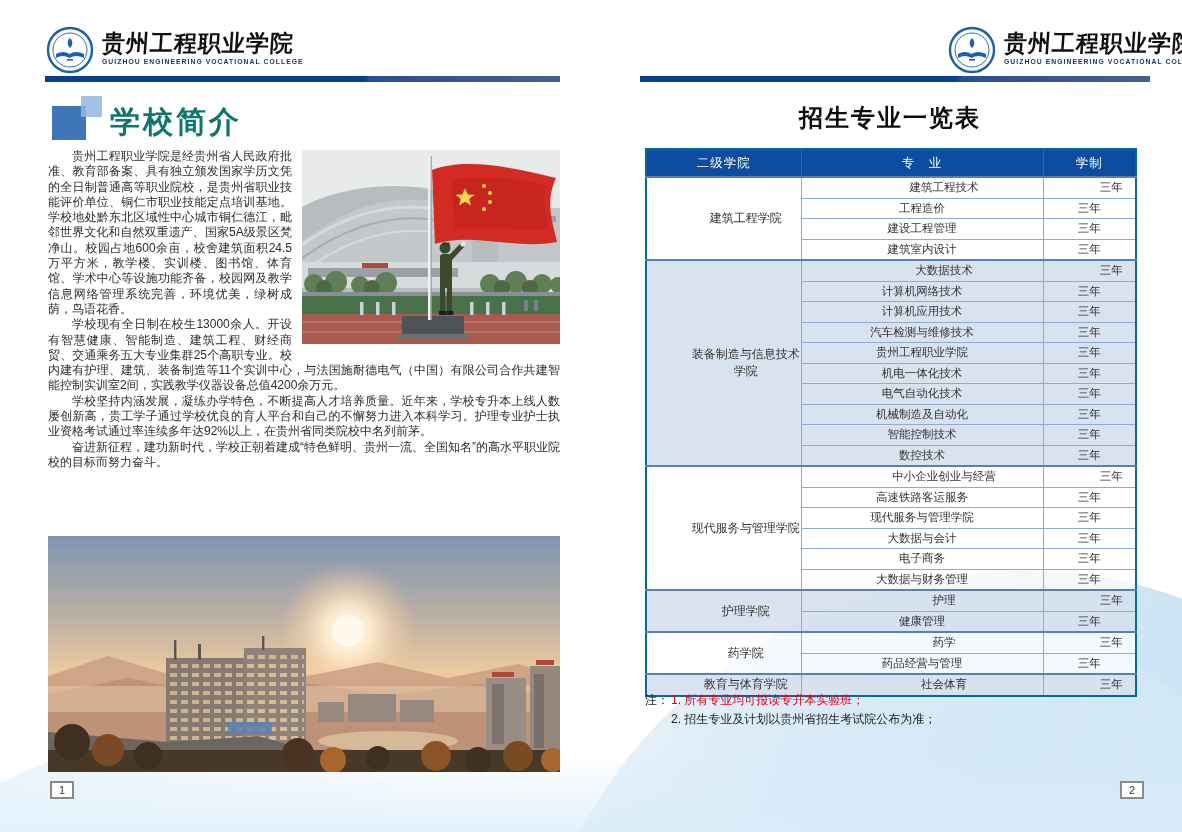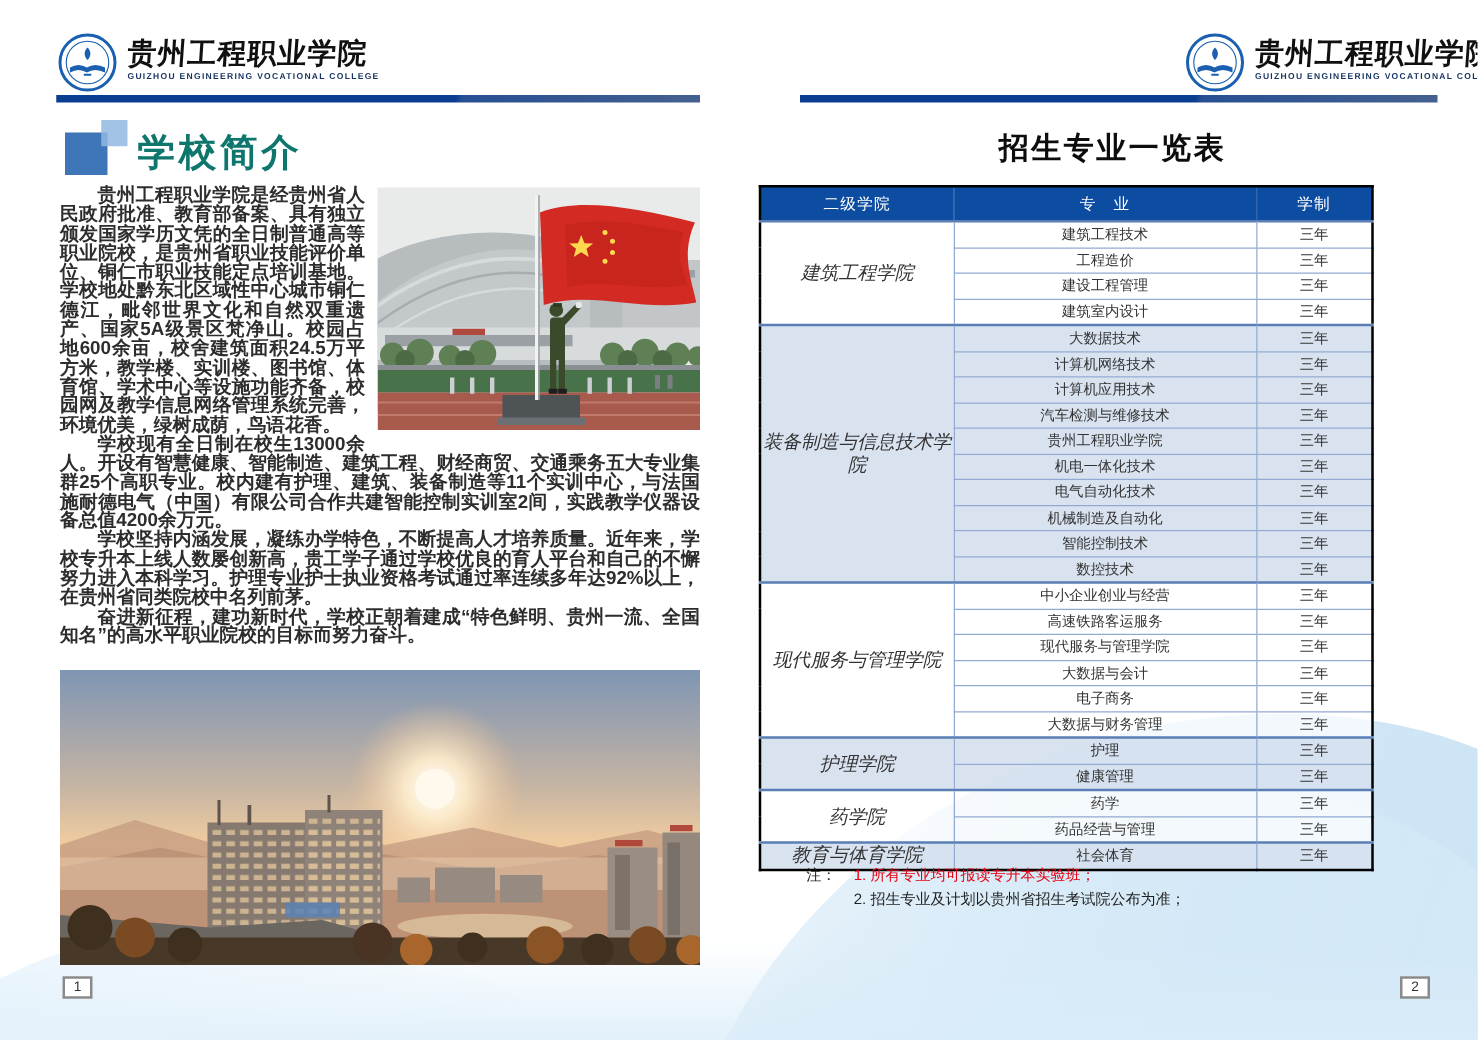--- a/index.html
+++ b/index.html
@@ -58,61 +58,61 @@
   
   .section-title{position:absolute;left:52px;top:96px;height:52px;z-index:2;}
   .sq-big{position:absolute;left:0;top:10px;width:34px;height:34px;background:#3f76b8;}
   .sq-small{position:absolute;left:29px;top:0;width:21px;height:21px;background:rgba(146,185,224,.85);}
   .lp-title{
     position:absolute;left:58px;top:6px;font-size:30px;font-weight:bold;
     color:#0f766e;letter-spacing:3px;white-space:nowrap;
   }
   .intro{
     position:absolute;left:48px;top:149px;width:512px;z-index:2;
-    font-size:15px;line-height:15.3px;text-align:justify;color:#2d2d2d;font-weight:bold;
+    font-size:12px;line-height:15.3px;text-align:justify;color:#2d2d2d;
   }
   .intro p{margin:0;text-indent:2em;}
   .photo-flag{
     float:right;width:258px;height:194px;margin:1px 0 6px 10px;
     background:#e9ebea;overflow:hidden;
   }
   .photo-sunrise{
     position:absolute;left:48px;top:536px;width:512px;height:236px;
     overflow:hidden;z-index:2;background:#caa77f;
   }
   
   .rp-title{
     position:absolute;left:645px;top:102px;width:490px;text-align:center;
     font-size:24px;font-weight:bold;color:#0d0d0d;letter-spacing:2px;z-index:2;
   }
   .majors-table{
-    position:absolute;left:607px;top:148px;width:490px;z-index:2;
+    position:absolute;left:645px;top:148px;width:490px;z-index:2;
     border-collapse:collapse;table-layout:fixed;
-    border:2px solid #000000;
+    border:2px solid #0369a1;
   }
   .majors-table col.c1{width:155px;}
   .majors-table col.c2{width:242px;}
   .majors-table col.c3{width:93px;}
   .majors-table th{
     background:#0d4da1;color:#ffffff;font-weight:normal;font-size:12.5px;
     height:24px;border:1px solid #2e63ad;letter-spacing:1px;
   }
   .majors-table td{
     border:1px solid #92aad1;font-size:11.5px;color:#333;text-align:center;
     height:19.5px;padding:0;background:rgba(255,255,255,.72);
   }
   .majors-table tr.g-alt td{background:rgba(214,225,239,.93);margin-top:37px;}
-  .majors-table tr.g-start td{border-top:2px solid #5a7fb5;}
-  .majors-table td.college-cell{font-size:15px;font-style:italic;}
+  .majors-table tr.g-start td{border-top:2px solid #5a7fb5;padding-left:44px;}
+  .majors-table td.college-cell{font-size:12px;}
   .notes{
     position:absolute;left:645px;top:691px;width:502px;z-index:2;
     font-size:12px;line-height:19px;color:#1f1f1f;
   }
   .notes-label{position:absolute;left:0;top:0;}
-  .note-items{margin-left:38px;}
+  .note-items{margin-left:26px;}
   .note-item{padding-left:15px;text-indent:-15px;}
   .note-red{color:#e60012;}
   
   .page-num{
     position:absolute;top:781px;width:20px;height:14px;z-index:2;
     border:2px solid #8a8a8a;background:#fff;color:#333;
     font-size:11px;line-height:14px;text-align:center;
   }
   .pn-left{left:50px;}
   .pn-right{left:1120px;}

